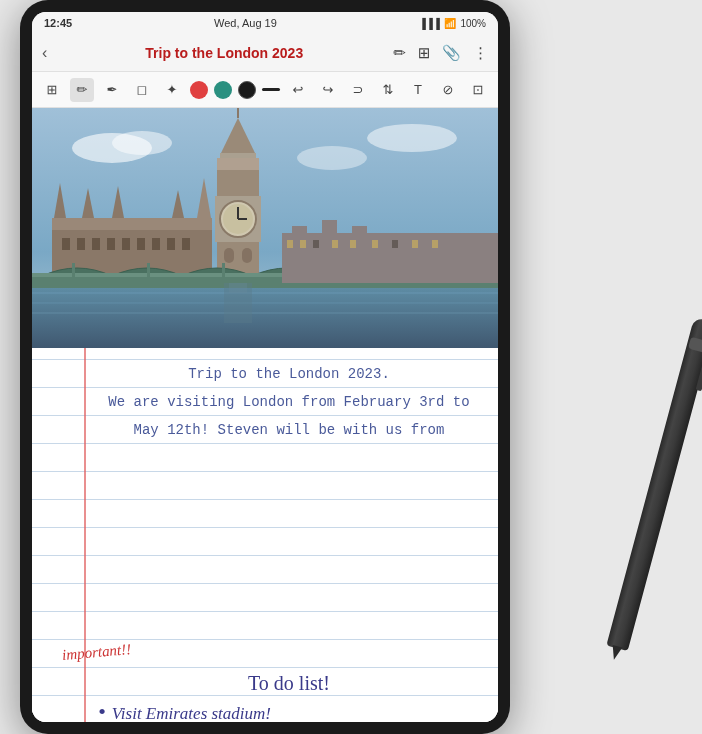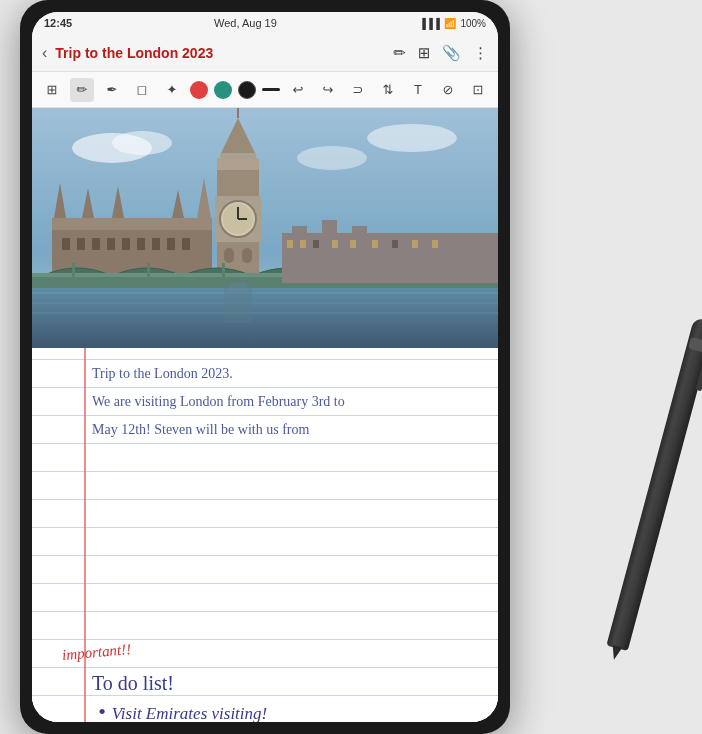--- a/index.html
+++ b/index.html
@@ -32,24 +32,25 @@
       background: #1a1a1a;
       border-radius: 28px;
       padding: 12px;
       box-shadow: 0 8px 40px rgba(0,0,0,0.4);
     }
 
     .tablet-screen {
       width: 100%;
       height: 100%;
       background: #fff;
-      border-radius: 26px;
+      border-radius: 14px;
       overflow: hidden;
       display: flex;
       flex-direction: column;
+      text-align: center;
     }
 
     
     .status-bar {
       background: #f5f5f5;
       padding: 4px 12px;
       display: flex;
       justify-content: space-between;
       align-items: center;
       font-size: 11px;
@@ -201,21 +202,21 @@
     
     .text-area {
       position: absolute;
       top: 248px;
       left: 0;
       right: 0;
       padding: 4px 12px 4px 60px;
     }
 
     .note-typed-text {
-      font-family: Liberation Serif, serif;
+      font-family: Liberation Mono, monospace;
       font-size: 14px;
       color: #4a5a9a;
       line-height: 28px;
     }
 
     
     .handwritten-area {
       position: absolute;
       top: 536px;
       left: 0;
@@ -479,21 +480,21 @@
               <div>We are visiting London from February 3rd to</div>
               <div>May 12th! Steven will be with us from</div>
             </div>
           </div>
 
           <div class="handwritten-area">
             <span class="hw-important">important!!</span>
             <div class="hw-title" style="margin-top:24px;">To do list!</div>
             <div class="hw-item" style="margin-top:4px;">
               <span class="hw-bullet">•</span>
-              <span>Visit Emirates visiting!</span>
+              <span>Visit Emirates stadium!</span>
             </div>
 
           </div>
 
         </div>
       </div>
 
     </div>
   </div>
 

